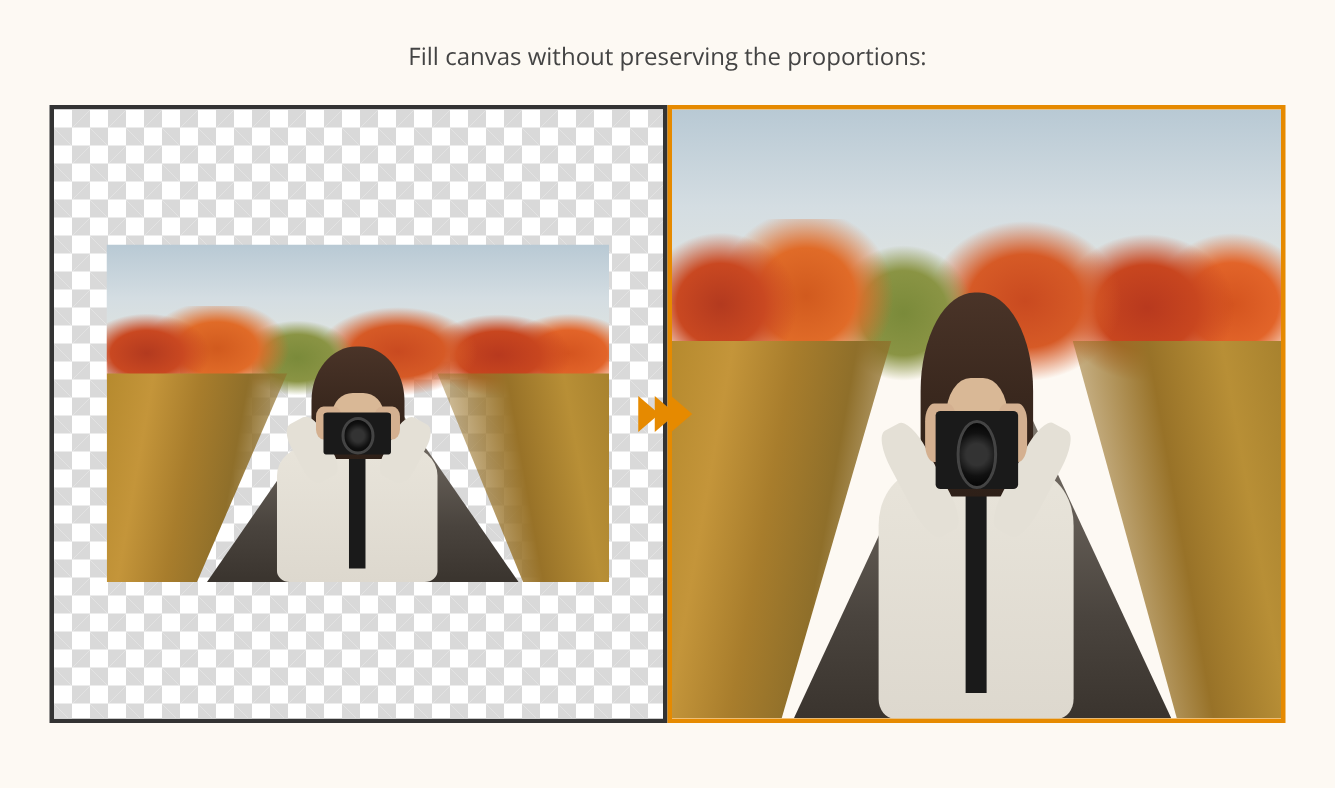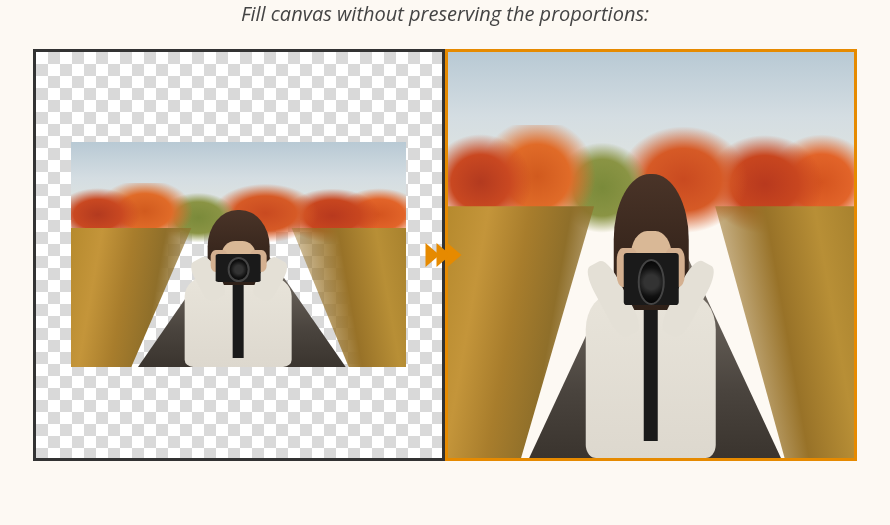--- a/index.html
+++ b/index.html
@@ -7,26 +7,26 @@
       width: 890px;
       height: 525px;
       background: #fdf9f3;
       font-family: 'Open Sans', 'Segoe UI', Arial, sans-serif;
       display: flex;
       flex-direction: column;
       align-items: center;
       overflow: hidden;
     }
     .title {
-      font-size: 20px;
+      font-size: 16px;
       color: #444;
       font-weight: 400;
+      margin-top: 26px;
       margin-bottom: 22px;
       text-align: center;
-      font-style: italic;
     }
     .panels {
       display: flex;
       align-items: center;
       justify-content: center;
       gap: 0;
       position: relative;
     }
     .panel {
       width: 412px;

